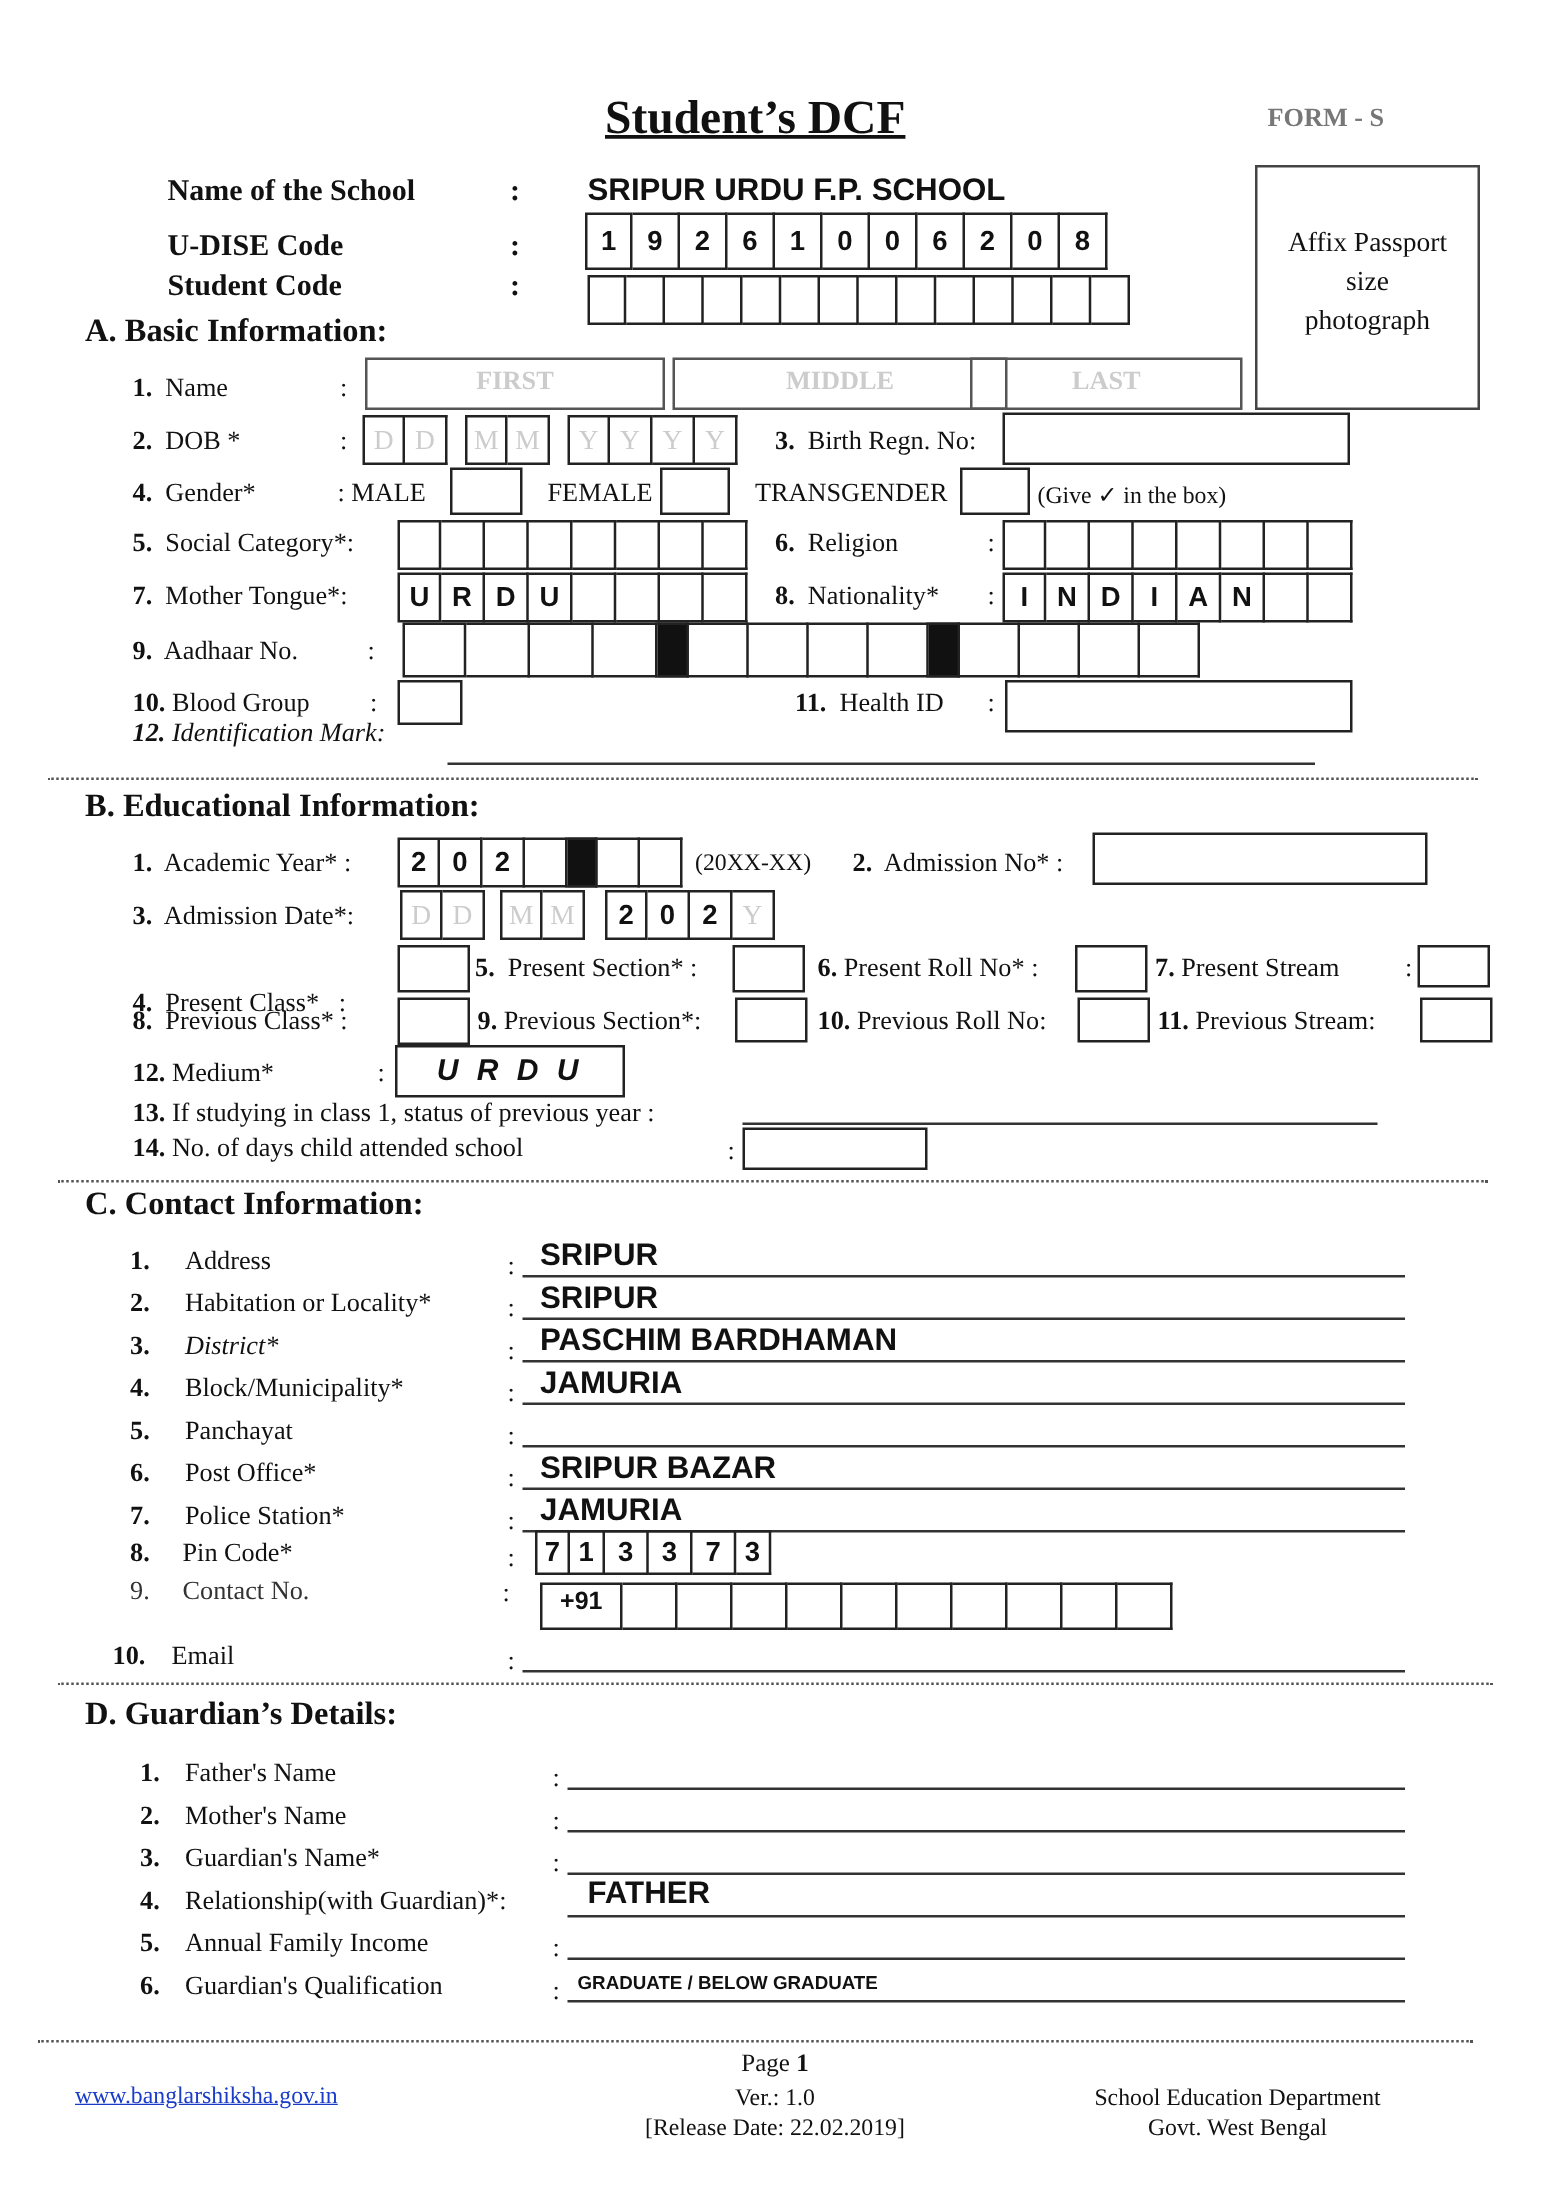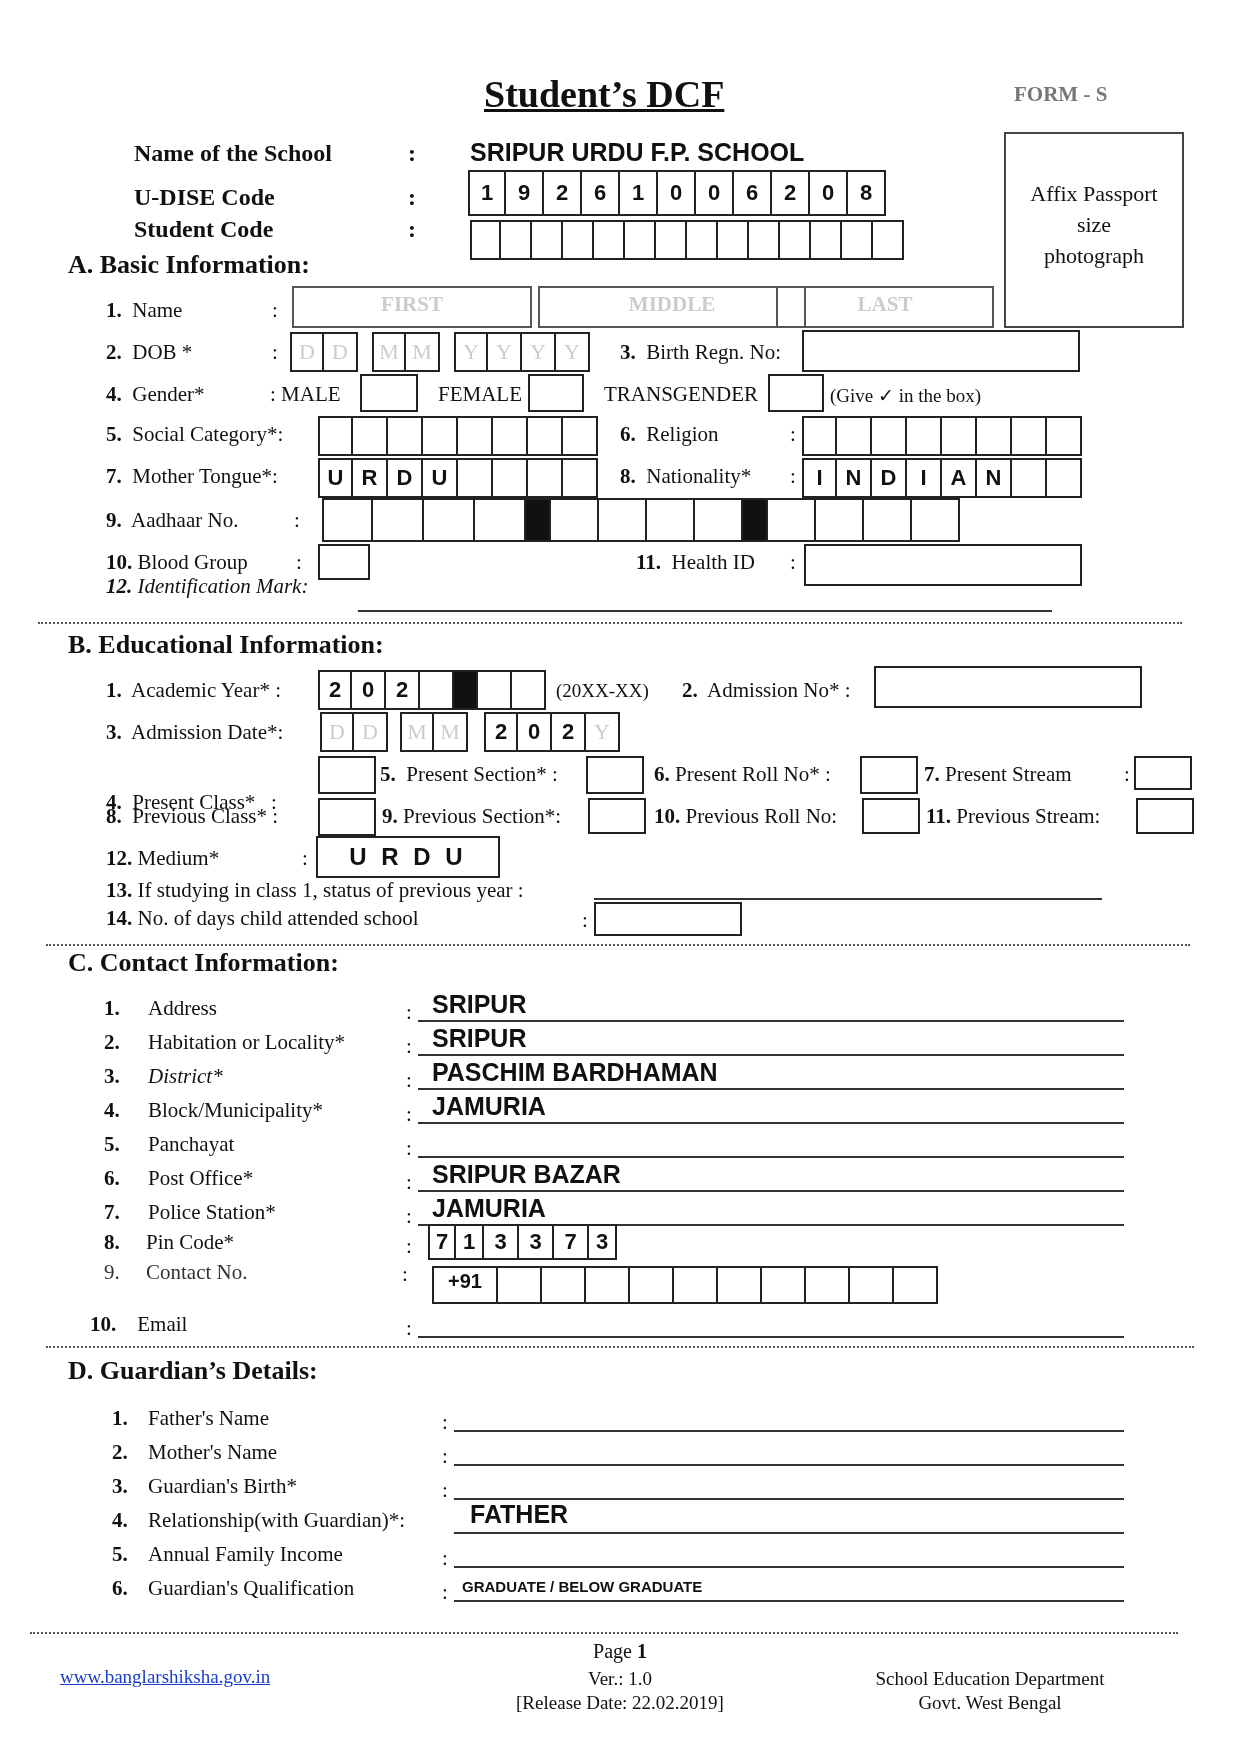--- a/index.html
+++ b/index.html
@@ -238,21 +238,21 @@
 <div class="abs box" style="left:318px;top:798px;width:58px;height:38px;"></div>
 <div class="abs lbl" style="left:382px;top:804px;"><b>9.</b> <span>Previous Section*:</span></div>
 <div class="abs box" style="left:588px;top:798px;width:58px;height:36px;"></div>
 <div class="abs lbl" style="left:654px;top:804px;"><b>10.</b> <span>Previous Roll No:</span></div>
 <div class="abs box" style="left:862px;top:798px;width:58px;height:36px;"></div>
 <div class="abs lbl" style="left:926px;top:804px;"><b>11.</b> <span>Previous Stream:</span></div>
 <div class="abs box" style="left:1136px;top:798px;width:58px;height:36px;"></div>
 
 <div class="abs lbl" style="left:106px;top:846px;"><b>12.</b> <span>Medium*</span></div>
 <div class="abs lbl" style="left:302px;top:846px;">:</div>
-<div class="abs box sans" style="left:316px;top:836px;width:184px;height:42px;font-size:24px;text-align:center;line-height:38px;letter-spacing:4px;">U R D U</div>
+<div class="abs box sans" style="left:316px;top:836px;width:184px;height:42px;font-size:24px;text-align:center;line-height:38px;letter-spacing:4px;font-style:italic;">U R D U</div>
 
 <div class="abs lbl" style="left:106px;top:878px;"><b>13.</b> <span>If studying in class 1, status of previous year :</span></div>
 <div class="abs uline" style="left:594px;top:898px;width:508px;"></div>
 
 <div class="abs lbl" style="left:106px;top:906px;"><b>14.</b> <span>No. of days child attended school</span></div>
 <div class="abs lbl" style="left:582px;top:908px;">:</div>
 <div class="abs box" style="left:594px;top:902px;width:148px;height:34px;"></div>
 
 <div class="abs dots" style="left:46px;top:944px;width:1144px;"></div>
 
@@ -353,21 +353,21 @@
     <div class="uline" style="position:absolute;left:342px;top:30px;width:670px;"></div>
   </div>
   <div style="position:absolute;left:0;top:34px;width:1020px;height:34px;">
     <span class="lbl" style="position:absolute;left:0;top:6px;"><b>2.</b></span>
     <span class="lbl" style="position:absolute;left:36px;top:6px;">Mother's Name</span>
     <span class="lbl" style="position:absolute;left:330px;top:10px;">:</span>
     <div class="uline" style="position:absolute;left:342px;top:30px;width:670px;"></div>
   </div>
   <div style="position:absolute;left:0;top:68px;width:1020px;height:34px;">
     <span class="lbl" style="position:absolute;left:0;top:6px;"><b>3.</b></span>
-    <span class="lbl" style="position:absolute;left:36px;top:6px;">Guardian's Birth*</span>
+    <span class="lbl" style="position:absolute;left:36px;top:6px;">Guardian's Name*</span>
     <span class="lbl" style="position:absolute;left:330px;top:10px;">:</span>
     <div class="uline" style="position:absolute;left:342px;top:30px;width:670px;"></div>
   </div>
   <div style="position:absolute;left:0;top:102px;width:1020px;height:34px;">
     <span class="lbl" style="position:absolute;left:0;top:6px;"><b>4.</b></span>
     <span class="lbl" style="position:absolute;left:36px;top:6px;">Relationship(with Guardian)*:</span>
     <div class="uline" style="position:absolute;left:342px;top:30px;width:670px;"></div>
     <span class="val" style="position:absolute;left:358px;top:-2px;">FATHER</span>
   </div>
   <div style="position:absolute;left:0;top:136px;width:1020px;height:34px;">

